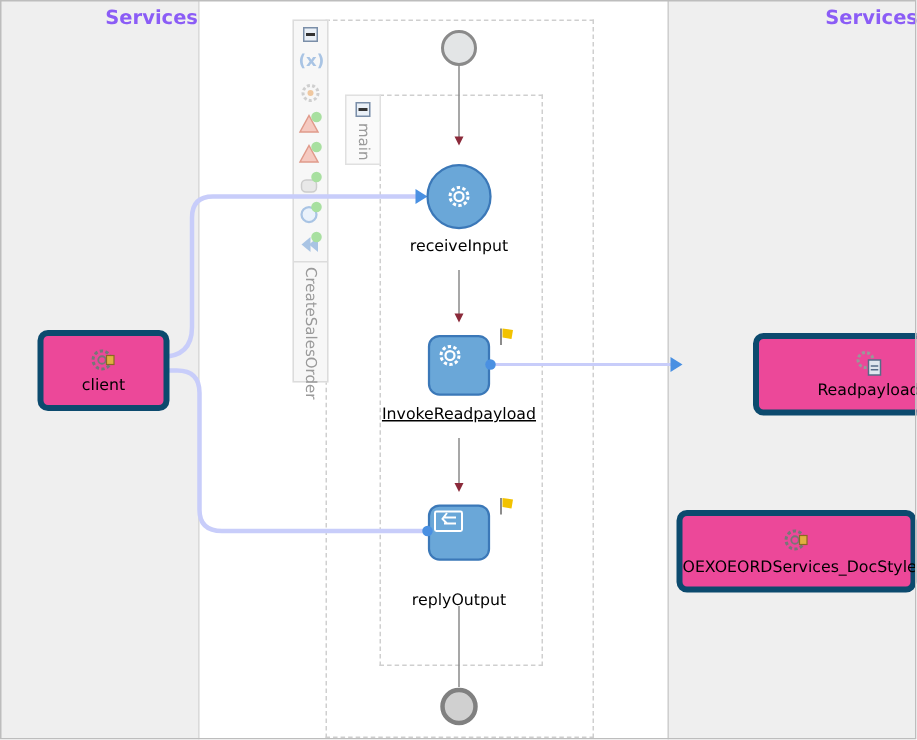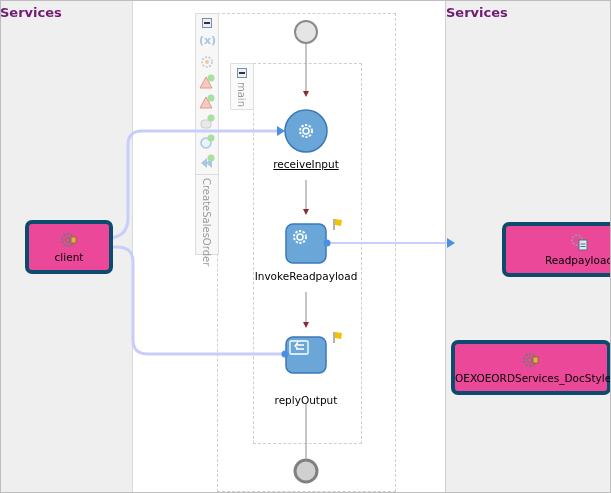--- a/index.html
+++ b/index.html
@@ -1,22 +1,22 @@
 <!DOCTYPE html>
 <html><head>
 <meta charset="utf-8">
 <style>
   html, body { margin:0; padding:0; }
   body { width:611px; height:493px; position:relative; overflow:hidden; background:#ffffff;
          font-family:"DejaVu Sans", sans-serif; font-size:10px; color:#000; }
   .swim { position:absolute; top:0; bottom:0; background:#efefef; }
   .swim.left { left:0; width:132px; border-right:1px solid #dadada; }
   .swim.right { left:445px; width:166px; border-left:1px solid #cfcfcf; }
-  .swim-title { position:absolute; top:5px; left:0; right:0; text-align:left; font-weight:bold;
-                font-size:13px; color:#701a75; }
+  .swim-title { position:absolute; top:5px; left:0; right:0; text-align:right; font-weight:bold;
+                font-size:13px; color:#8b5cf6; }
   .frame { position:absolute; top:0; left:0; width:609px; height:491px; border:1px solid #bdbdbd; pointer-events:none; }
   .svc { position:absolute; background:#ec4899; border:4px solid #0c4a6e; border-radius:7px; }
   .svc .lbl { position:absolute; left:0; right:0; bottom:7px; text-align:center; font-size:10.5px; }
   .svc .ic { position:absolute; top:6px; left:50%; margin-left:-10px; width:20px; height:20px; }
   .scope { position:absolute; border:1px dashed #cfcfcf; }
   .toolbar { position:absolute; left:195px; top:13px; width:22px; height:240px; border:1px solid #dcdcdc; background:#f7f7f7; }
   .tb-btn { position:absolute; left:3px; width:16px; height:16px; }
   .vtext { position:absolute; writing-mode:vertical-rl; color:#9a9a9a; font-size:10px; }
   .node-label { position:absolute; text-align:center; font-size:10.5px; }
   .minus { position:absolute; width:8px; height:8px; border:1px solid #7a8ea8; background:#eaf0f7; }
@@ -134,22 +134,22 @@
     <circle cx="285" cy="354" r="3.5" fill="#4a90e2"></circle>
   </g>
   <g>
     <line x1="334" y1="332" x2="334" y2="343" stroke="#666" stroke-width="1"></line>
     <path d="M335,332 L342,333 L341,339 L335,338 z" fill="#f2c200"></path>
   </g>
 
   <circle cx="105" cy="238" r="3.5" fill="#4a90e2"></circle>
 </svg>
 
-<div class="node-label" style="left:256px; top:158px; width:100px;text-decoration:underline;">receiveInput</div>
-<div class="node-label" style="left:246px; top:270px; width:120px;">InvokeReadpayload</div>
+<div class="node-label" style="left:256px; top:158px; width:100px;">receiveInput</div>
+<div class="node-label" style="left:246px; top:270px; width:120px;text-decoration:underline;">InvokeReadpayload</div>
 <div class="node-label" style="left:256px; top:382px; width:100px;margin-top:12px;">replyOutput</div>
 
 <div class="svc" style="left:25px; top:220px; width:80px; height:46px;">
   <svg class="ic" viewBox="0 0 20 20">
     <circle cx="9" cy="10" r="6" fill="none" stroke="#777" stroke-width="2" stroke-dasharray="2.2 1.6"></circle>
     <circle cx="9" cy="10" r="2.5" fill="none" stroke="#777" stroke-width="1.2"></circle>
     <rect x="12" y="7" width="5" height="6" fill="#e0b040" stroke="#8a6a20" stroke-width="0.8"></rect>
   </svg>
   <div class="lbl">client</div>
 </div>

